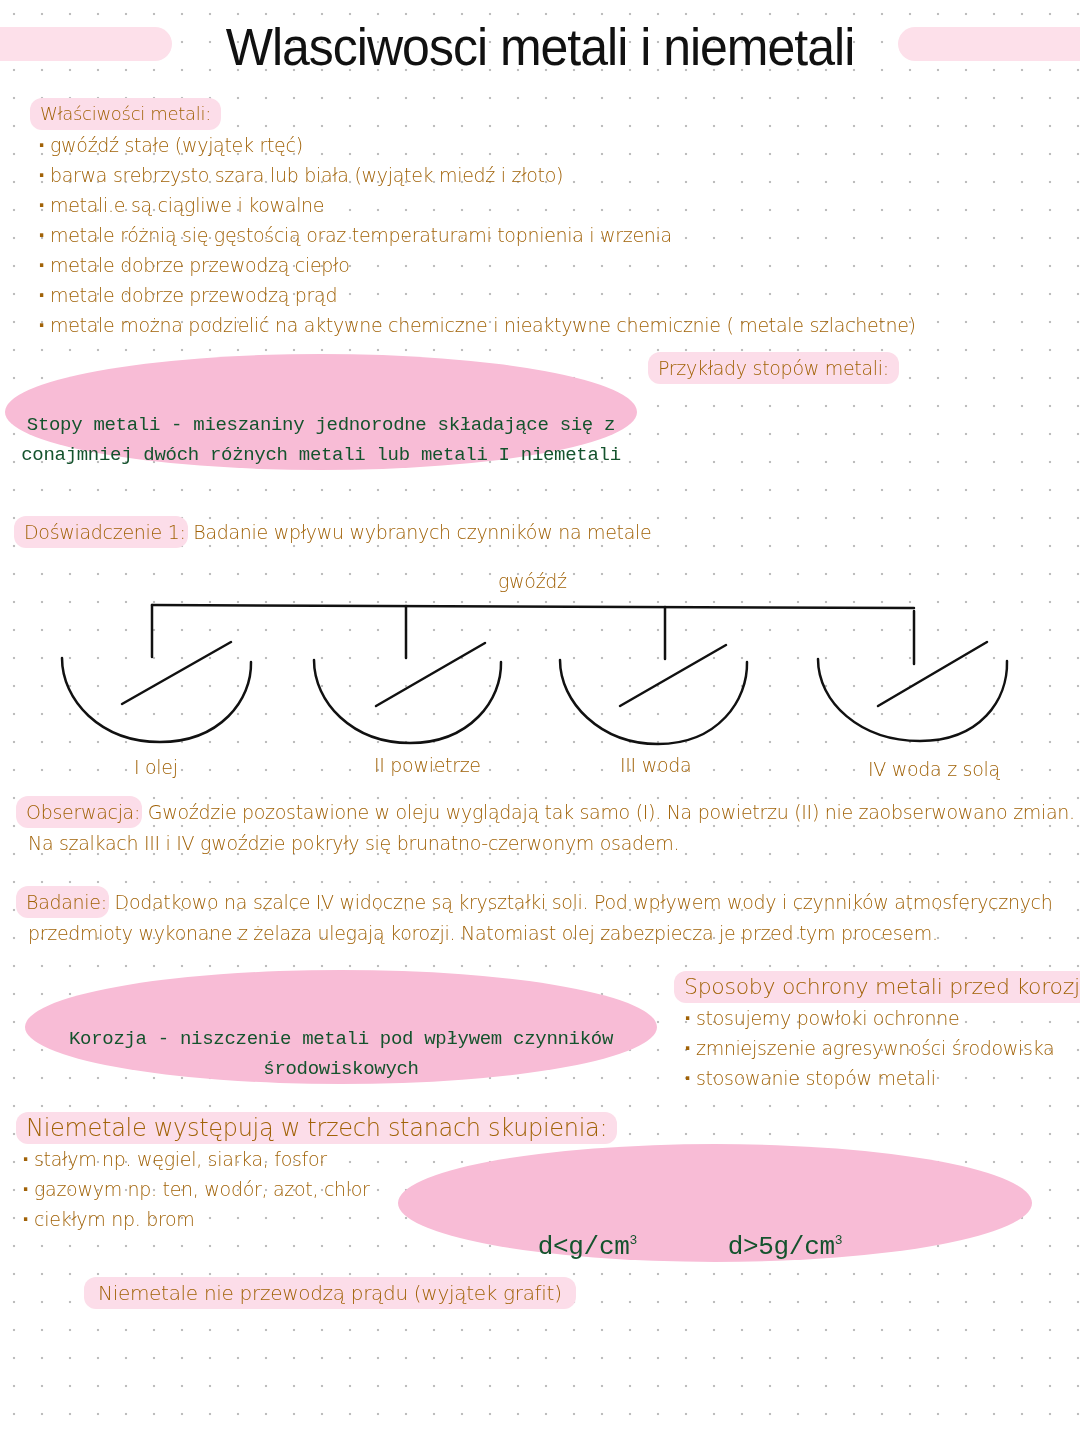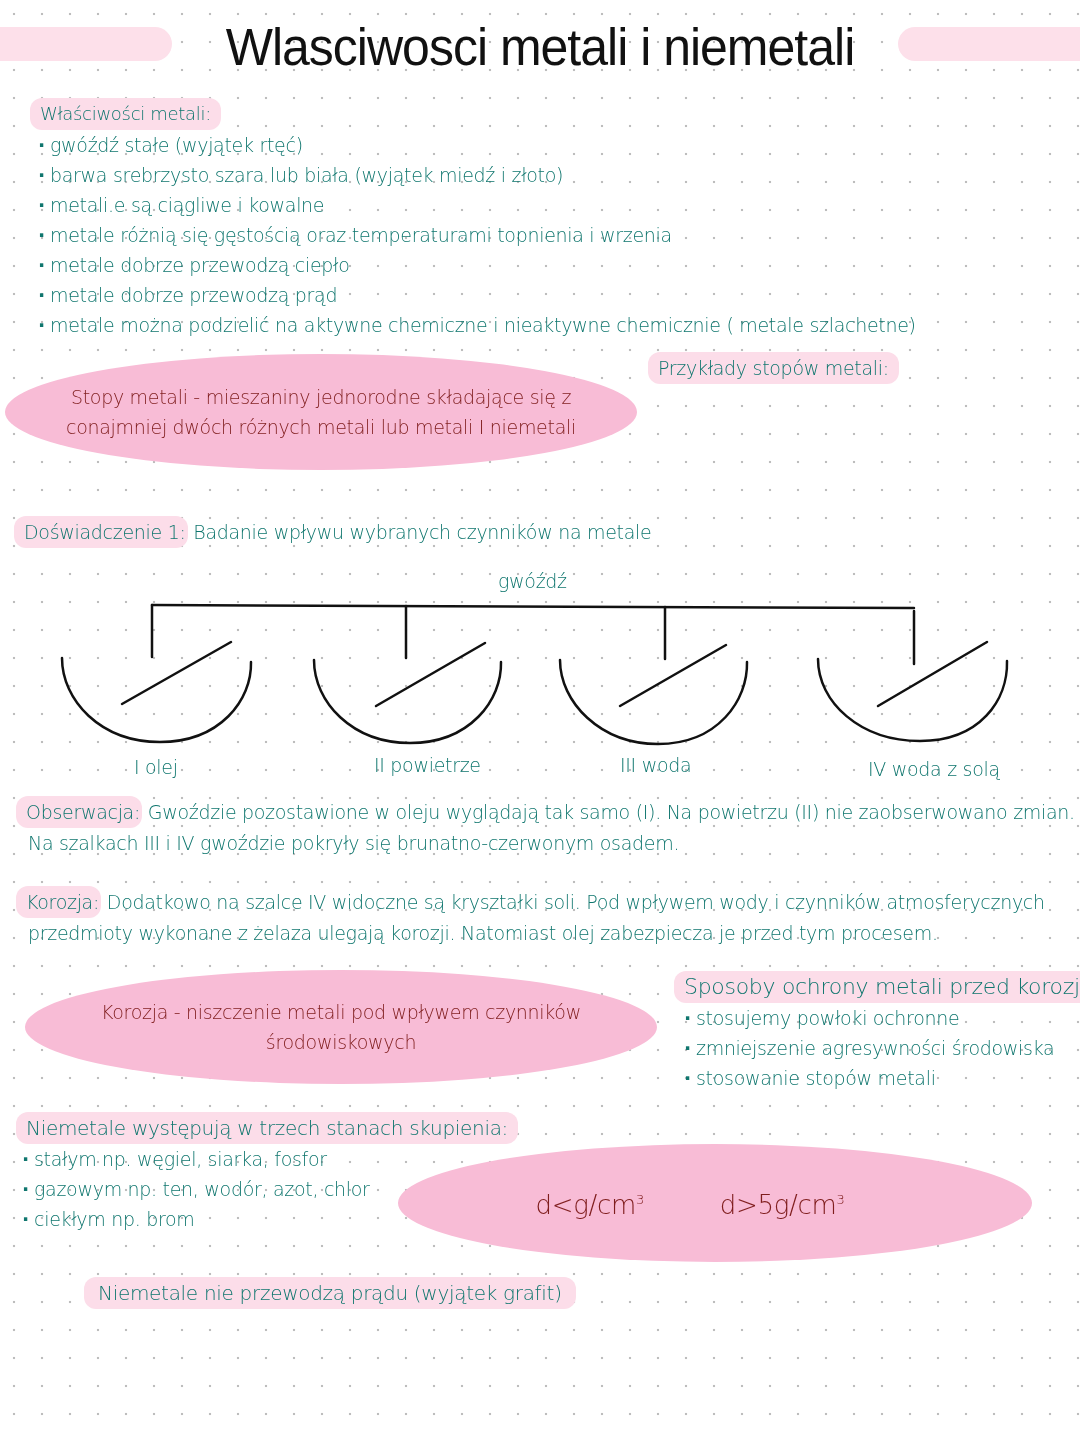--- a/index.html
+++ b/index.html
@@ -6,34 +6,34 @@
   body {
     width:1080px; height:1439px; position:relative; overflow:hidden;
     background-color:#ffffff;
     background-image: radial-gradient(circle, #bdbdbd 1.1px, transparent 1.6px);
     background-size:28px 28px;
     background-position:0px 0px;
     font-family:"DejaVu Sans", sans-serif;
     color:#222;
   }
   .abs { position:absolute; }
-  .hand { font-family:"DejaVu Sans", sans-serif; font-weight:300; letter-spacing:-0.3px; color:#0f766e; }
+  .hand { font-family:"DejaVu Sans", sans-serif; font-weight:300; letter-spacing:-0.3px; color:#a16207; }
   .title-bar { background:#fde0ea; border-radius:18px; height:34px; }
   .title {
     left:180px; top:18px; width:720px; text-align:center;
     font-size:50px; letter-spacing:-1px; color:#111; font-weight:300;
     font-family:"Liberation Sans", sans-serif; transform:scaleY(1.05);
   }
   .hl { background:#fcdde9; border-radius:12px; padding:1px 10px; display:inline-block; }
   .line { font-size:19px; line-height:30px; white-space:nowrap; }
   .bullet::before { content:"·"; display:inline-block; width:12px; font-weight:700; }
   .ellipse {
     background:#f8bcd6; border-radius:50%;
-    display:flex; align-items:center; justify-content:center; text-align:center;
-    font-size:19px; line-height:30px; color:#7f1d1d;
+    display:flex; align-items:flex-end; justify-content:center; text-align:center;
+    font-size:19px; line-height:30px; color:#14532d;font-family:Liberation Mono, monospace;
   }
   ul.list { list-style:none; margin:0; padding:0; }
   .sup { font-size:13px; vertical-align:super; }
   svg.diagram { position:absolute; left:0; top:560px; }
 </style>
 </head>
 <body>
 
 <div class="abs title-bar" style="left:-20px; top:27px; width:192px;"></div>
 <div class="abs title-bar" style="left:898px; top:27px; width:200px;"></div>
@@ -98,42 +98,42 @@
 <div class="abs hand" style="left:374px; top:754px; font-size:19px;">II powietrze</div>
 <div class="abs hand" style="left:620px; top:754px; font-size:19px;">III woda</div>
 <div class="abs hand" style="left:868px; top:758px; font-size:19px;">IV woda z solą</div>
 
 <div class="abs hand" style="left:16px; top:796px; font-size:18.5px;">
   <div class="line"><span class="hl" style="padding:1px 2px 1px 10px;">Obserwacja:</span> <span>Gwoździe pozostawione w oleju wyglądają tak samo (I). Na powietrzu (II) nie zaobserwowano zmian.</span></div>
   <div class="line" style="padding-left:12px;">Na szalkach III i IV gwoździe pokryły się brunatno-czerwonym osadem.</div>
 </div>
 
 <div class="abs hand" style="left:16px; top:886px; font-size:18.5px;">
-  <div class="line"><span class="hl" style="padding:1px 2px 1px 10px;">Korozja:</span> <span>Dodatkowo na szalce IV widoczne są kryształki soli. Pod wpływem wody i czynników atmosferycznych</span></div>
+  <div class="line"><span class="hl" style="padding:1px 2px 1px 10px;">Badanie:</span> <span>Dodatkowo na szalce IV widoczne są kryształki soli. Pod wpływem wody i czynników atmosferycznych</span></div>
   <div class="line" style="padding-left:12px;">przedmioty wykonane z żelaza ulegają korozji. Natomiast olej zabezpiecza je przed tym procesem.</div>
 </div>
 
 <div class="abs ellipse hand" style="left:25px; top:970px; width:632px; height:114px;">
   <div>
     <div>Korozja - niszczenie metali pod wpływem czynników</div>
     <div>środowiskowych</div>
   </div>
 </div>
 
 <div class="abs hand" style="left:674px; top:971px;">
   <div class="line"><span class="hl" style="font-size:22px; padding-right:30px;">Sposoby ochrony metali przed korozją:</span></div>
   <ul class="list" style="margin-left:10px;">
     <li class="line bullet">stosujemy powłoki ochronne</li>
     <li class="line bullet">zmniejszenie agresywności środowiska</li>
     <li class="line bullet">stosowanie stopów metali</li>
   </ul>
 </div>
 
 <div class="abs hand" style="left:16px; top:1112px;">
-  <div class="line"><span class="hl" style="font-size:20px;">Niemetale występują w trzech stanach skupienia:</span></div>
+  <div class="line"><span class="hl" style="font-size:24px;">Niemetale występują w trzech stanach skupienia:</span></div>
   <ul class="list" style="margin-left:6px;">
     <li class="line bullet">stałym np. węgiel, siarka, fosfor</li>
     <li class="line bullet">gazowym np. ten, wodór, azot, chlor</li>
     <li class="line bullet">ciekłym np. brom</li>
   </ul>
 </div>
 
 <div class="abs ellipse hand" style="left:398px; top:1144px; width:634px; height:118px; font-size:26px;">
   <div style="margin-left:-50px; white-space:nowrap;">
     <span><span>d&lt;g/cm</span><span class="sup">3</span></span>

